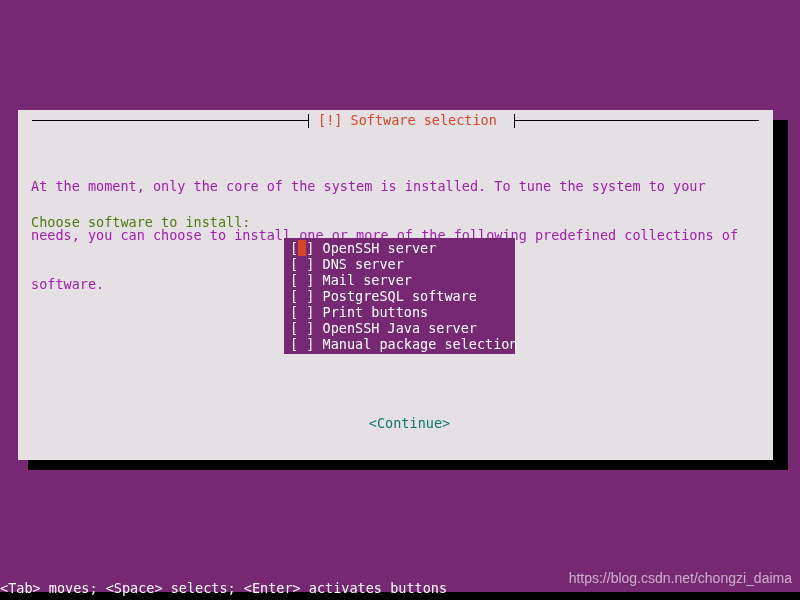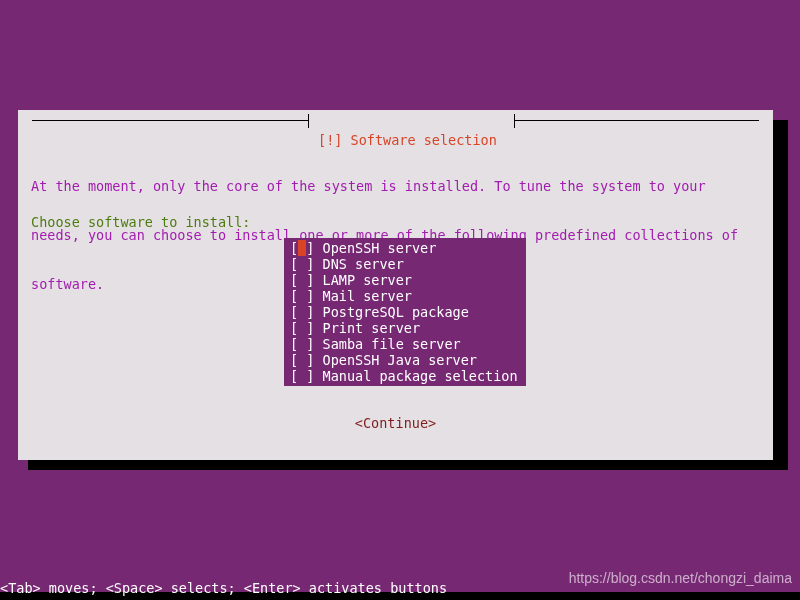--- a/index.html
+++ b/index.html
@@ -66,21 +66,20 @@
   .title-tick.left  { left: 290px; }
   .title-tick.right { left: 496px; }
   #dialog-title {
     position: absolute;
     left: 296px;
     top: 2px;
     color: #d94426;
     white-space: pre;
     background: #e4e0e3;
     padding: 0 4px;
-    margin-top: 20px;
   }
 
   
   #body-text {
     position: absolute;
     left: 13px;
     top: 36px;
     color: #a21caf;
     white-space: pre;
   }
@@ -94,21 +93,21 @@
   }
 
   
   #software-list {
     position: absolute;
     left: 266px;
     top: 128px;
     width: 230px;
     background: #762873;
     color: #ffffff;
-    padding: 2px 12px 2px 0;
+    padding: 2px 1px 2px 0;
   }
   .list-item {
     display: block;
     white-space: pre;
     height: 16px;
     line-height: 16px;
     padding-left: 6px;
   }
   .checkbox {
     display: inline-block;
@@ -120,22 +119,23 @@
   }
   .item-label { white-space: pre; }
 
   
   #continue-button {
     position: absolute;
     left: 0;
     top: 305px;
     width: 100%;
     text-align: center;
-    color: #7f1d1d;
-    white-space: pre;
+    color: #0f766e;
+    white-space: pre;
+    padding-left: 14px;
   }
 
   
   #bottom-black-bar {
     position: absolute;
     left: 0;
     bottom: 0;
     width: 100%;
     height: 8px;
     background: #000;
@@ -185,25 +185,23 @@
       <div class="para-line">At the moment, only the core of the system is installed. To tune the system to your</div>
       <div class="para-line">needs, you can choose to install one or more of the following predefined collections of</div>
       <div class="para-line">software.</div>
     </div>
 
     <div id="prompt-line">Choose software to install:</div>
 
     <div id="software-list">
         <span class="list-item"><span class="checkbox"><span>[</span><span class="cursor"> </span><span>]</span></span><span class="item-label"> OpenSSH server</span></span>
         <span class="list-item"><span class="checkbox"><span>[</span><span> </span><span>]</span></span><span class="item-label"> DNS server</span></span>
-        <span class="list-item"><span class="checkbox"><span>[</span><span> </span><span>]</span></span><span class="item-label"> LAMP server</span></span>
         <span class="list-item"><span class="checkbox"><span>[</span><span> </span><span>]</span></span><span class="item-label"> Mail server</span></span>
-        <span class="list-item"><span class="checkbox"><span>[</span><span> </span><span>]</span></span><span class="item-label"> PostgreSQL package</span></span>
-        <span class="list-item"><span class="checkbox"><span>[</span><span> </span><span>]</span></span><span class="item-label"> Print server</span></span>
-        <span class="list-item"><span class="checkbox"><span>[</span><span> </span><span>]</span></span><span class="item-label"> Samba file server</span></span>
+        <span class="list-item"><span class="checkbox"><span>[</span><span> </span><span>]</span></span><span class="item-label"> PostgreSQL software</span></span>
+        <span class="list-item"><span class="checkbox"><span>[</span><span> </span><span>]</span></span><span class="item-label"> Print buttons</span></span>
         <span class="list-item"><span class="checkbox"><span>[</span><span> </span><span>]</span></span><span class="item-label"> OpenSSH Java server</span></span>
         <span class="list-item"><span class="checkbox"><span>[</span><span> </span><span>]</span></span><span class="item-label"> Manual package selection</span></span>
       </div>
 
     <div id="continue-button">&lt;Continue&gt;</div>
 
   </div>
 
   <div id="bottom-black-bar"></div>
 

